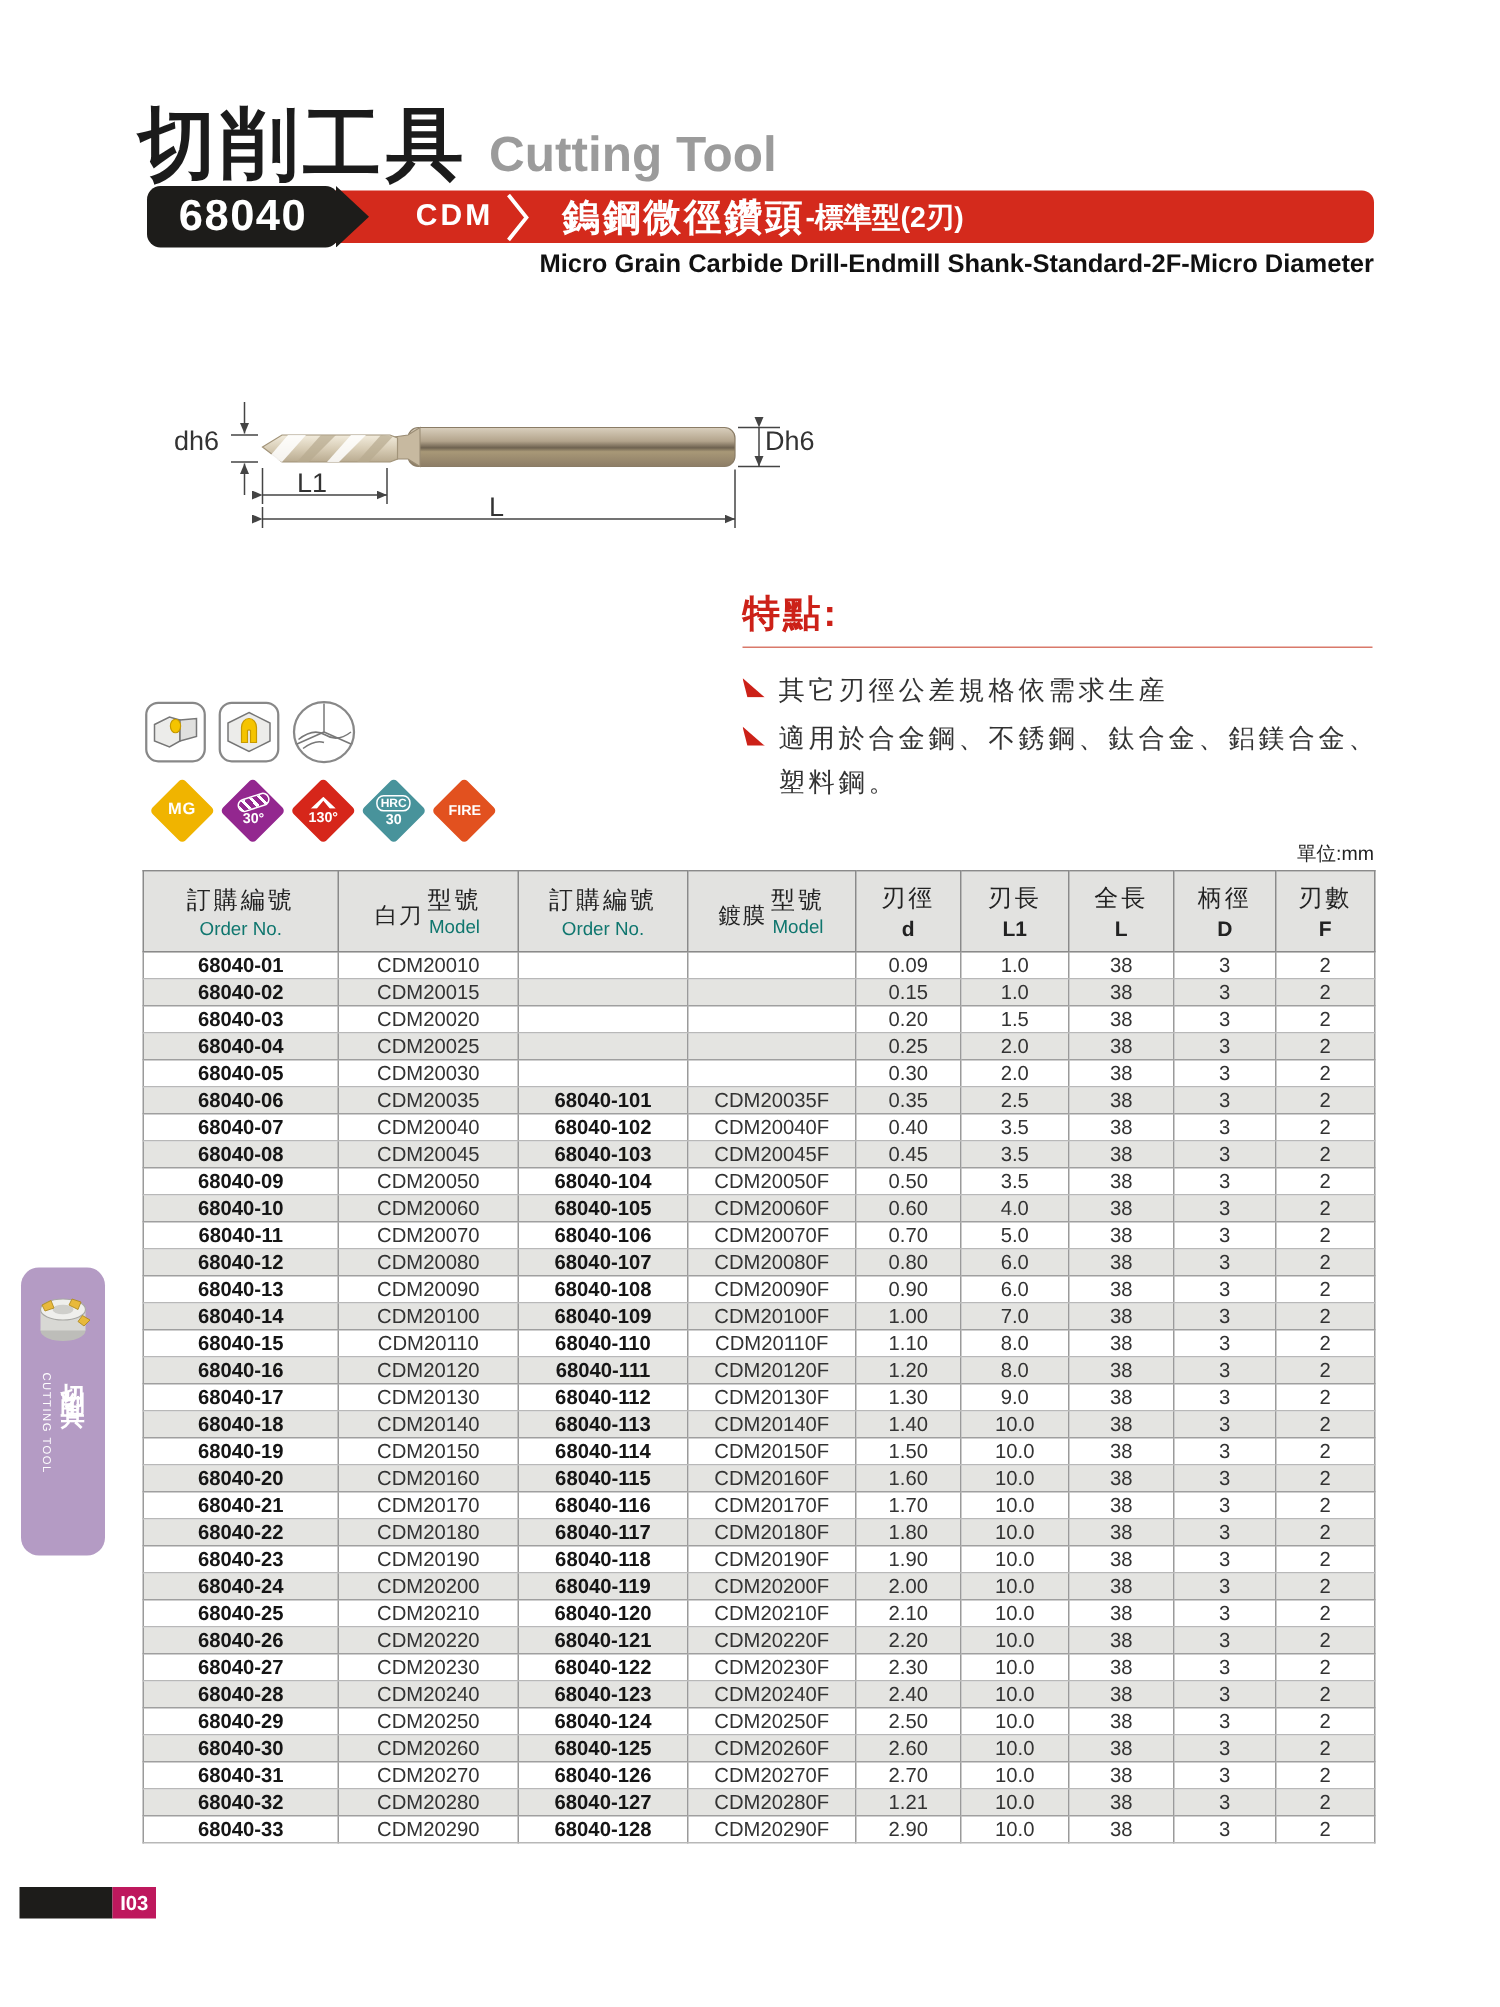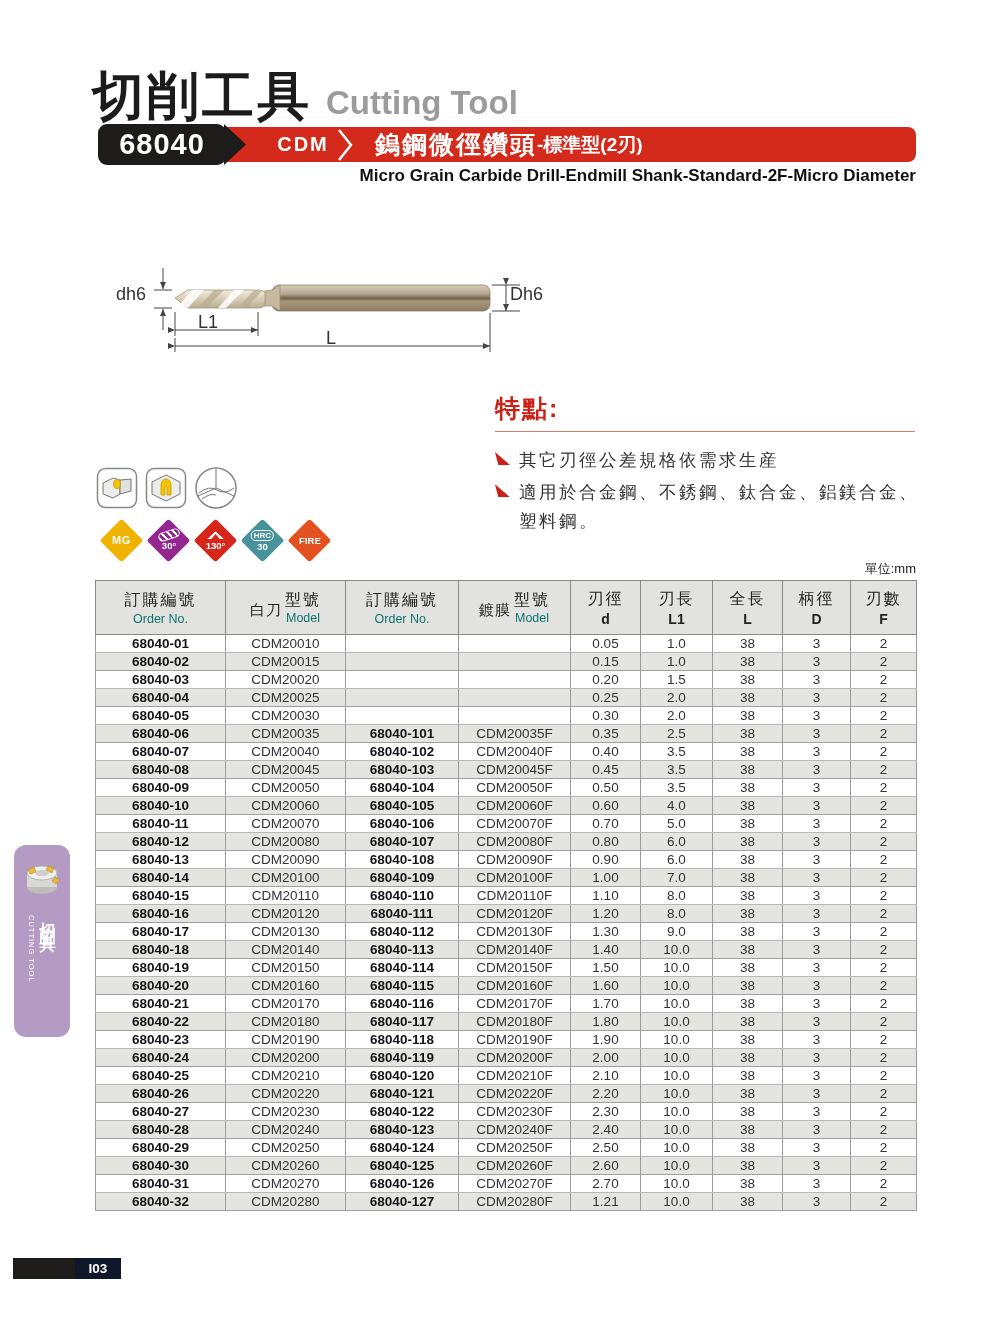--- a/index.html
+++ b/index.html
@@ -81,21 +81,21 @@
   
   .side-tab { position:absolute; left:14px; top:845px; width:56px; height:192px; background:#b49bc4; border-radius:12px;
               display:flex; flex-direction:column; align-items:center; }
   .v-wrap { display:flex; flex-direction:row; align-items:flex-start; margin-top:8px; }
   .v-en { writing-mode:vertical-rl; font-size:7.5px; color:#fff; letter-spacing:1px; margin-top:6px; }
   .v-zh { writing-mode:vertical-rl; font-size:16px; color:#fff; font-weight:bold; letter-spacing:5px; margin-left:1px; }
 
   
   .page-badge { position:absolute; left:13px; top:1258px; display:flex; height:21px; }
   .pb-black { width:62px; background:#1d1c1a; }
-  .pb-red { width:46px; background:#0f172a; color:#fff; font-size:13.5px; font-weight:bold;
+  .pb-red { width:29px; background:#be185d; color:#fff; font-size:13.5px; font-weight:bold;
             display:flex; align-items:center; justify-content:center; }
 </style>
 </head>
 <body>
 
 <div class="page">
 
   <div class="title-row">
     <span class="title-zh">切削工具</span>
     <span class="title-en">Cutting Tool</span>
@@ -313,21 +313,21 @@
             <div class="h-sym">F</div>
         </th>
       </tr>
     </thead>
     <tbody>
         <tr>
           <td class="ord">68040-01</td>
           <td>CDM20010</td>
           <td class="ord"></td>
           <td></td>
-          <td>0.05</td>
+          <td>0.09</td>
           <td>1.0</td>
           <td>38</td>
           <td>3</td>
           <td>2</td>
         </tr>
         <tr class="stripe">
           <td class="ord">68040-02</td>
           <td>CDM20015</td>
           <td class="ord"></td>
           <td></td>
@@ -655,20 +655,31 @@
           <td>38</td>
           <td>3</td>
           <td>2</td>
         </tr>
         <tr class="stripe">
           <td class="ord">68040-32</td>
           <td>CDM20280</td>
           <td class="ord">68040-127</td>
           <td>CDM20280F</td>
           <td>1.21</td>
+          <td>10.0</td>
+          <td>38</td>
+          <td>3</td>
+          <td>2</td>
+        </tr>
+        <tr>
+          <td class="ord">68040-33</td>
+          <td>CDM20290</td>
+          <td class="ord">68040-128</td>
+          <td>CDM20290F</td>
+          <td>2.90</td>
           <td>10.0</td>
           <td>38</td>
           <td>3</td>
           <td>2</td>
         </tr>
       </tbody>
   </table>
 
   <div class="side-tab">
     <svg width="40" height="44" viewBox="0 0 40 44" style="margin-top:12px">

